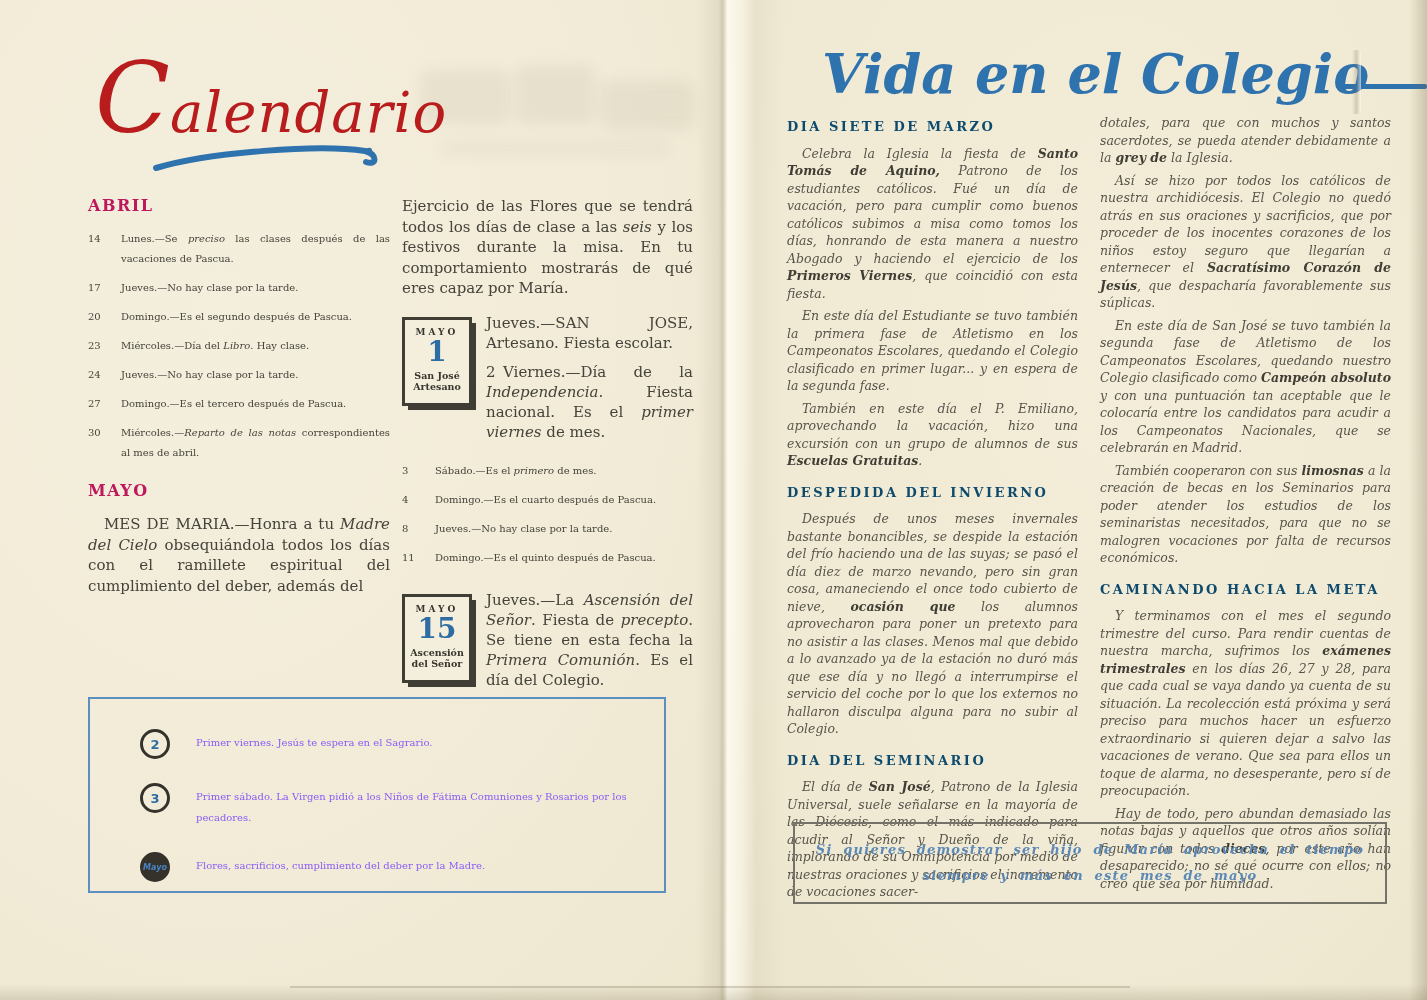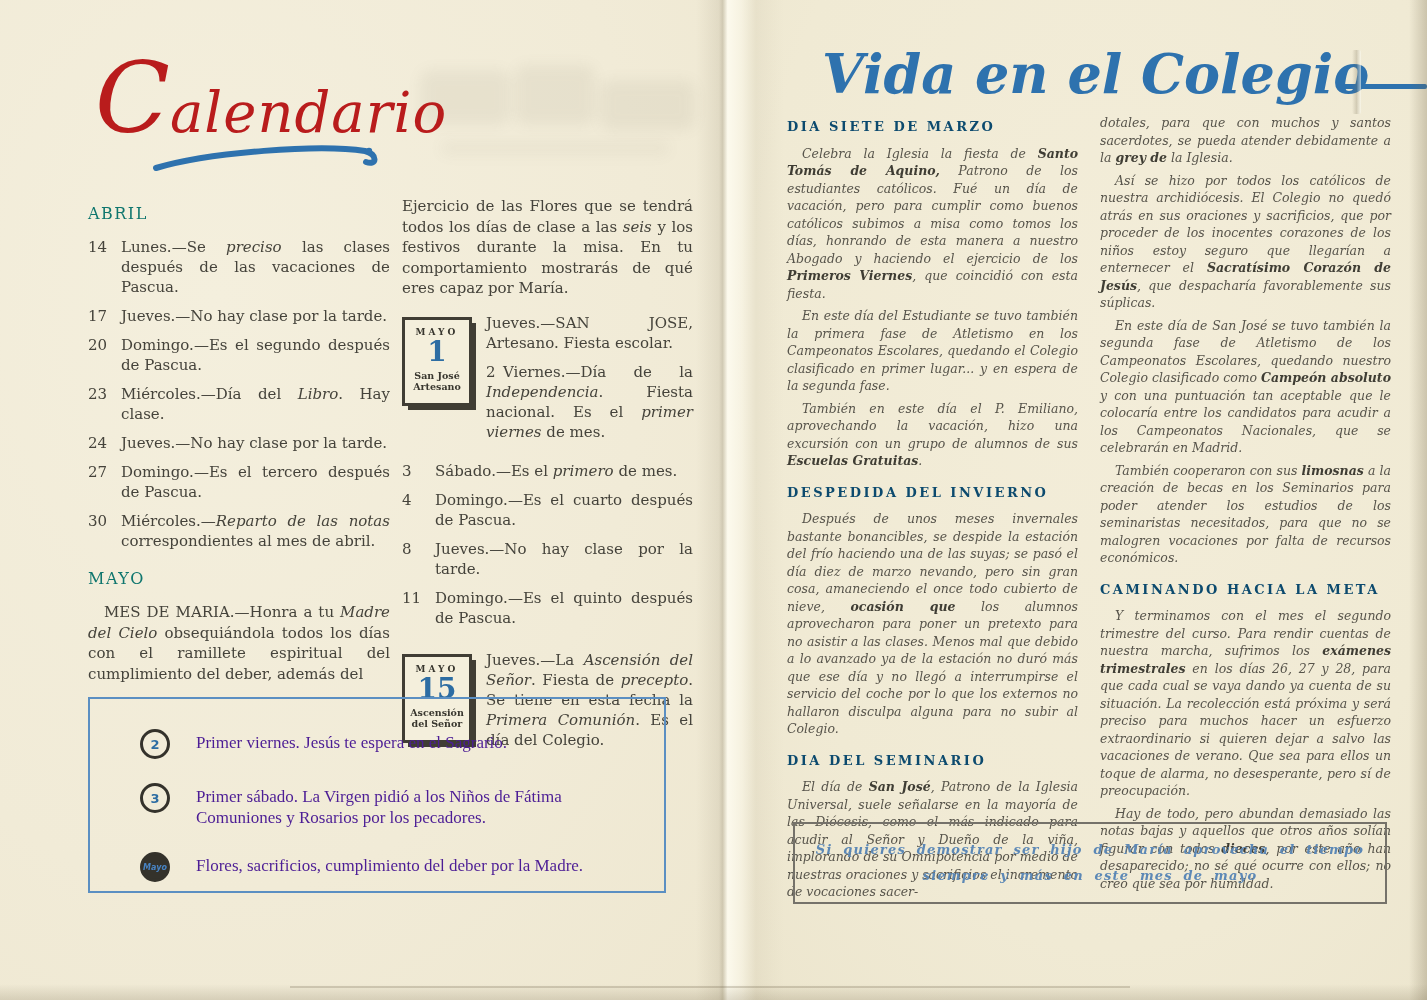--- a/index.html
+++ b/index.html
@@ -23,42 +23,42 @@
   .crease{position:absolute;left:1352px;top:50px;width:9px;height:64px;
     background:linear-gradient(90deg, rgba(120,110,85,.0), rgba(120,110,85,.25), rgba(255,255,245,.6));border-radius:2px;}
   .ghost{position:absolute;background:#6d6document;background:#6d6652;filter:blur(7px);opacity:.08;border-radius:10px;}
   
   .cal-title{position:absolute;left:95px;top:48px;width:330px;height:110px;
     font-style:italic;font-weight:400;font-size:56px;letter-spacing:1px;color:#b91c1c;line-height:100px;}
   .cal-title::first-letter{font-size:98px;letter-spacing:0;}
   .flourish{position:absolute;left:150px;top:138px;}
   .lcol1{position:absolute;left:88px;top:196px;width:302px;}
   .lcol2{position:absolute;left:402px;top:196px;width:291px;}
-  .month-h{font-size:16px;font-weight:normal;color:#0f766e;letter-spacing:1.5px;margin:8px 0 14px 0;}
-  .cal-entry{display:flex;margin-bottom:9px;font-size:15px;line-height:20px;}
+  .month-h{font-size:16px;font-weight:bold;color:#be185d;letter-spacing:1.5px;margin:0 0 14px 0;}
+  .cal-entry{display:flex;margin-bottom:9px;font-size:10px;line-height:20px;}
   .cal-entry .num{flex:none;width:33px;}
   .cal-entry .etext{flex:1;text-align:justify;}
   .lpara{font-size:15px;line-height:20.5px;text-align:justify;margin:0;}
   .indent1{text-indent:16px;}
   .may-row{display:flex;margin:14px 0 10px 0;}
   .pad{flex:none;width:60px;border:3px solid #403d34;background:#f4efdc;text-align:center;
     padding:7px 2px 8px 2px;box-shadow:5px 5px 0 -1px #403d34;height:68px;margin-top:4px;}
   .pad .m{font-size:9px;font-weight:bold;letter-spacing:3px;color:#38362e;}
   .pad .d{font-size:28px;font-weight:bold;color:#2d6da3;line-height:30px;}
   .pad .lbl{font-size:9.5px;font-weight:bold;color:#38362e;line-height:11.5px;margin-top:3px;}
   .may-text{flex:1;padding-left:14px;}
   .may-text p{font-size:15px;line-height:20px;text-align:justify;margin:0 0 9px 0;}
   .notes-box{position:absolute;left:88px;top:697px;width:578px;height:196px;
     border:2px solid #5b8fc2;box-sizing:border-box;padding:30px 30px 0 50px;}
   .note-row{display:flex;align-items:flex-start;margin-bottom:24px;}
   .badge{flex:none;width:24px;height:24px;border-radius:50%;border:3px solid #34322b;
     display:flex;align-items:center;justify-content:center;
     color:#2d6da3;font-weight:bold;font-size:13px;font-family:"DejaVu Sans",sans-serif;}
   .badge.filled{background:#34322b;color:#4884c4;font-size:8px;font-style:italic;}
-  .note-text{flex:1;padding-left:26px;font-size:17px;line-height:21px;color:#4c1d95;padding-top:3px;font-family:Liberation Serif, serif;}
+  .note-text{flex:1;padding-left:26px;font-size:10px;line-height:21px;color:#8b5cf6;padding-top:3px;}
   
   .vida-title{position:absolute;left:822px;top:42px;width:520px;font-size:54px;
     font-weight:bold;font-style:italic;color:#2e72ae;letter-spacing:0px;white-space:nowrap;}
   .title-rule{position:absolute;left:1337px;top:84px;width:90px;height:5px;background:#2e72ae;border-radius:2px;}
   .rcol{position:absolute;width:291px;font-size:12.5px;line-height:17.5px;color:#57544b;}
   .rcol1{left:787px;top:118px;}
   .rcol2{left:1100px;top:114px;}
   .art-h{font-size:13px;font-weight:bold;letter-spacing:2.5px;color:#0c4a6e;margin:14px 0 9px 0;}
   .art-h.first{margin-top:0;}
   .rcol p{text-align:justify;text-indent:15px;margin:0 0 5px 0;font-style:italic;}

